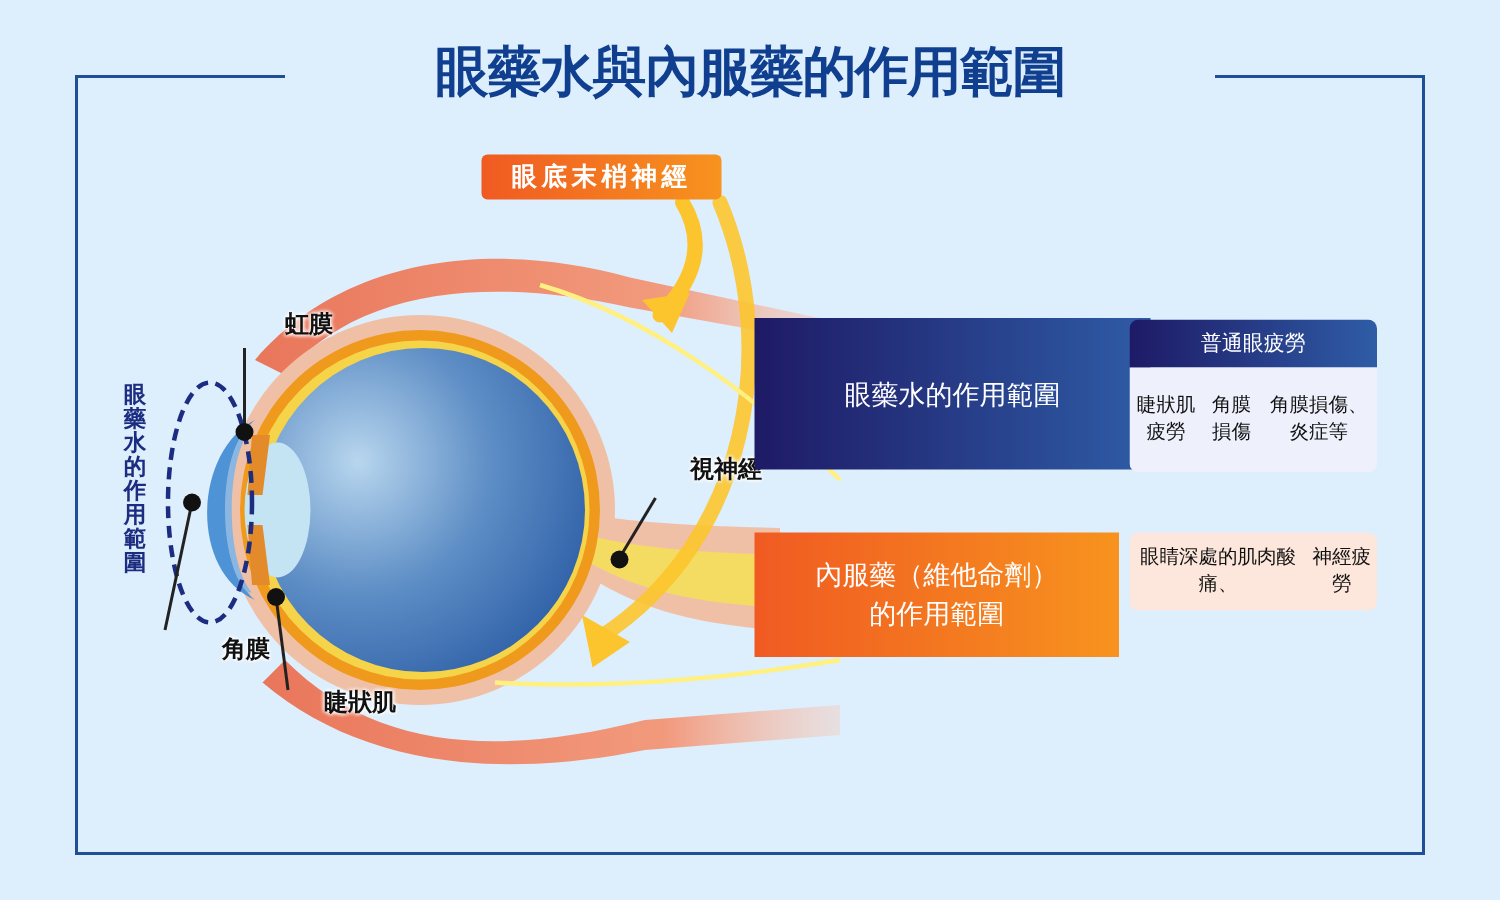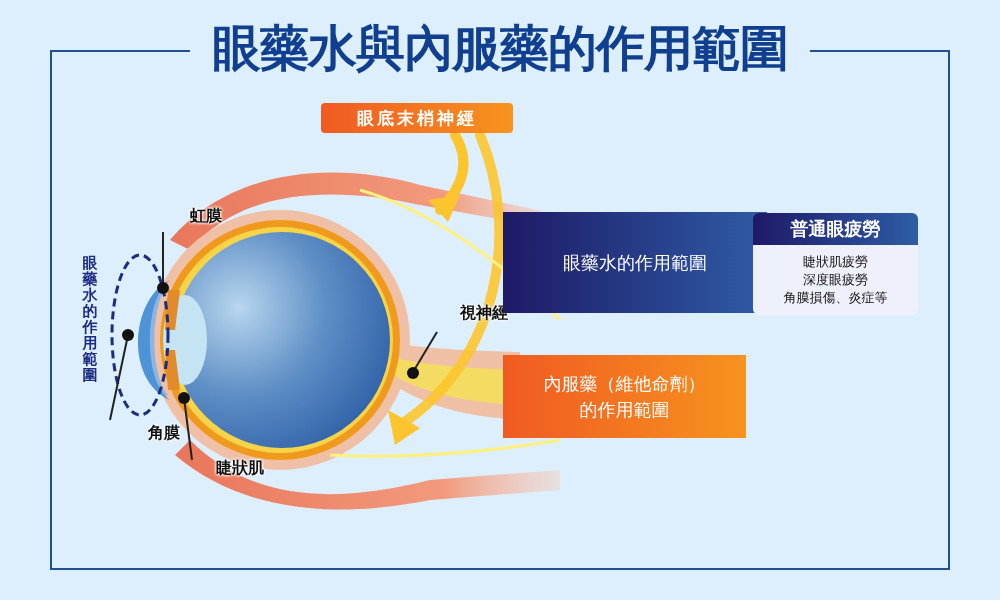--- a/index.html
+++ b/index.html
@@ -1,26 +1,26 @@
 <!DOCTYPE html>
 <html><head>
 <meta charset="utf-8">
 <style>
   html,body{margin:0;padding:0;}
   body{width:1000px;height:600px;background:#ddeefc;position:relative;overflow:hidden;font-family:"DejaVu Sans","Liberation Sans",sans-serif;}
   .frame{position:absolute;left:50px;top:50px;width:900px;height:520px;border:2px solid #1f4f95;box-sizing:border-box;}
   .title-mask{position:absolute;left:190px;top:20px;width:620px;height:62px;background:#ddeefc;}
-  .title{position:absolute;left:190px;top:18px;width:620px;height:62px;text-align:center;font-size:49px;font-weight:bold;color:#103f8f;letter-spacing:-1px;line-height:62px;font-family:"DejaVu Sans",sans-serif;}
+  .title{position:absolute;left:190px;top:18px;width:620px;height:62px;text-align:center;font-size:36px;font-weight:bold;color:#103f8f;letter-spacing:-1px;line-height:62px;font-family:"DejaVu Sans",sans-serif;}
   svg.diagram{position:absolute;left:0;top:0;}
-  .tag-orange{position:absolute;left:321px;top:103px;width:192px;height:30px;border-radius:4px;background:linear-gradient(90deg,#f05a22,#f7931e);color:#fff;font-size:17px;font-weight:bold;text-align:center;line-height:30px;letter-spacing:3px;}
+  .tag-orange{position:absolute;left:321px;top:103px;width:160px;height:30px;border-radius:4px;background:linear-gradient(90deg,#f05a22,#f7931e);color:#fff;font-size:17px;font-weight:bold;text-align:center;line-height:30px;letter-spacing:3px;}
   .box-blue{position:absolute;left:503px;top:212px;width:264px;height:101px;background:linear-gradient(90deg,#1e1a66,#2f5ca6);color:#fff;font-size:18px;display:flex;align-items:center;justify-content:center;font-family:Liberation Mono, monospace;}
   .box-orange{position:absolute;left:503px;top:355px;width:243px;height:83px;background:linear-gradient(90deg,#f05a22,#f7931e);color:#fff;font-size:18px;display:flex;flex-direction:column;align-items:center;justify-content:center;line-height:26px;}
   .card{position:absolute;left:753px;width:165px;border-radius:6px;overflow:hidden;}
-  .card .hd{color:#fff;font-size:18px;text-align:center;height:32px;line-height:32px;font-weight:bold;}
-  .card .bd{color:#111;font-size:13px;text-align:center;line-height:18px;display:flex;flex-direction:column;align-items:center;justify-content:center;}
+  .card .hd{color:#fff;font-size:14px;text-align:center;height:32px;line-height:32px;}
+  .card .bd{color:#111;font-size:13px;text-align:center;line-height:18px;display:flex;flex-direction:row;align-items:center;justify-content:center;}
   .card1{top:213px;}
   .card1 .hd{background:linear-gradient(90deg,#1e1a66,#2f5ca6);}
   .card1 .bd{background:#eef0fb;height:70px;}
   .card2{top:355px;}
   .card2 .hd{background:linear-gradient(90deg,#f05a22,#f7931e);height:30px;line-height:30px;}
   .card2 .bd{background:#fde7dc;height:52px;}
   .lbl{position:absolute;font-size:16px;font-weight:bold;color:#111;text-shadow:0 0 3px #fff,0 0 3px #fff,0 0 3px #fff;margin-left:44px;}
   .vlabel{position:absolute;left:80px;top:255px;width:20px;font-size:15px;font-weight:bold;color:#1c2c80;line-height:16px;text-align:center;}
 </style>
 </head>
@@ -104,19 +104,23 @@
 </div>
 <div class="box-orange">
   <span>內服藥（維他命劑）</span>
   <span>的作用範圍</span>
 </div>
 
 <div class="card card1">
   <div class="hd">普通眼疲勞</div>
   <div class="bd">
     <span>睫狀肌疲勞</span>
-    <span>深度眼疲勞</span>
+    <span>角膜損傷</span>
     <span>角膜損傷、炎症等</span>
   </div>
 </div>
 
 <div class="card card2">
+  <div class="bd">
+    <span>眼睛深處的肌肉酸痛、</span>
+    <span>神經疲勞</span>
+  </div>
 </div>
 
 </body></html>

